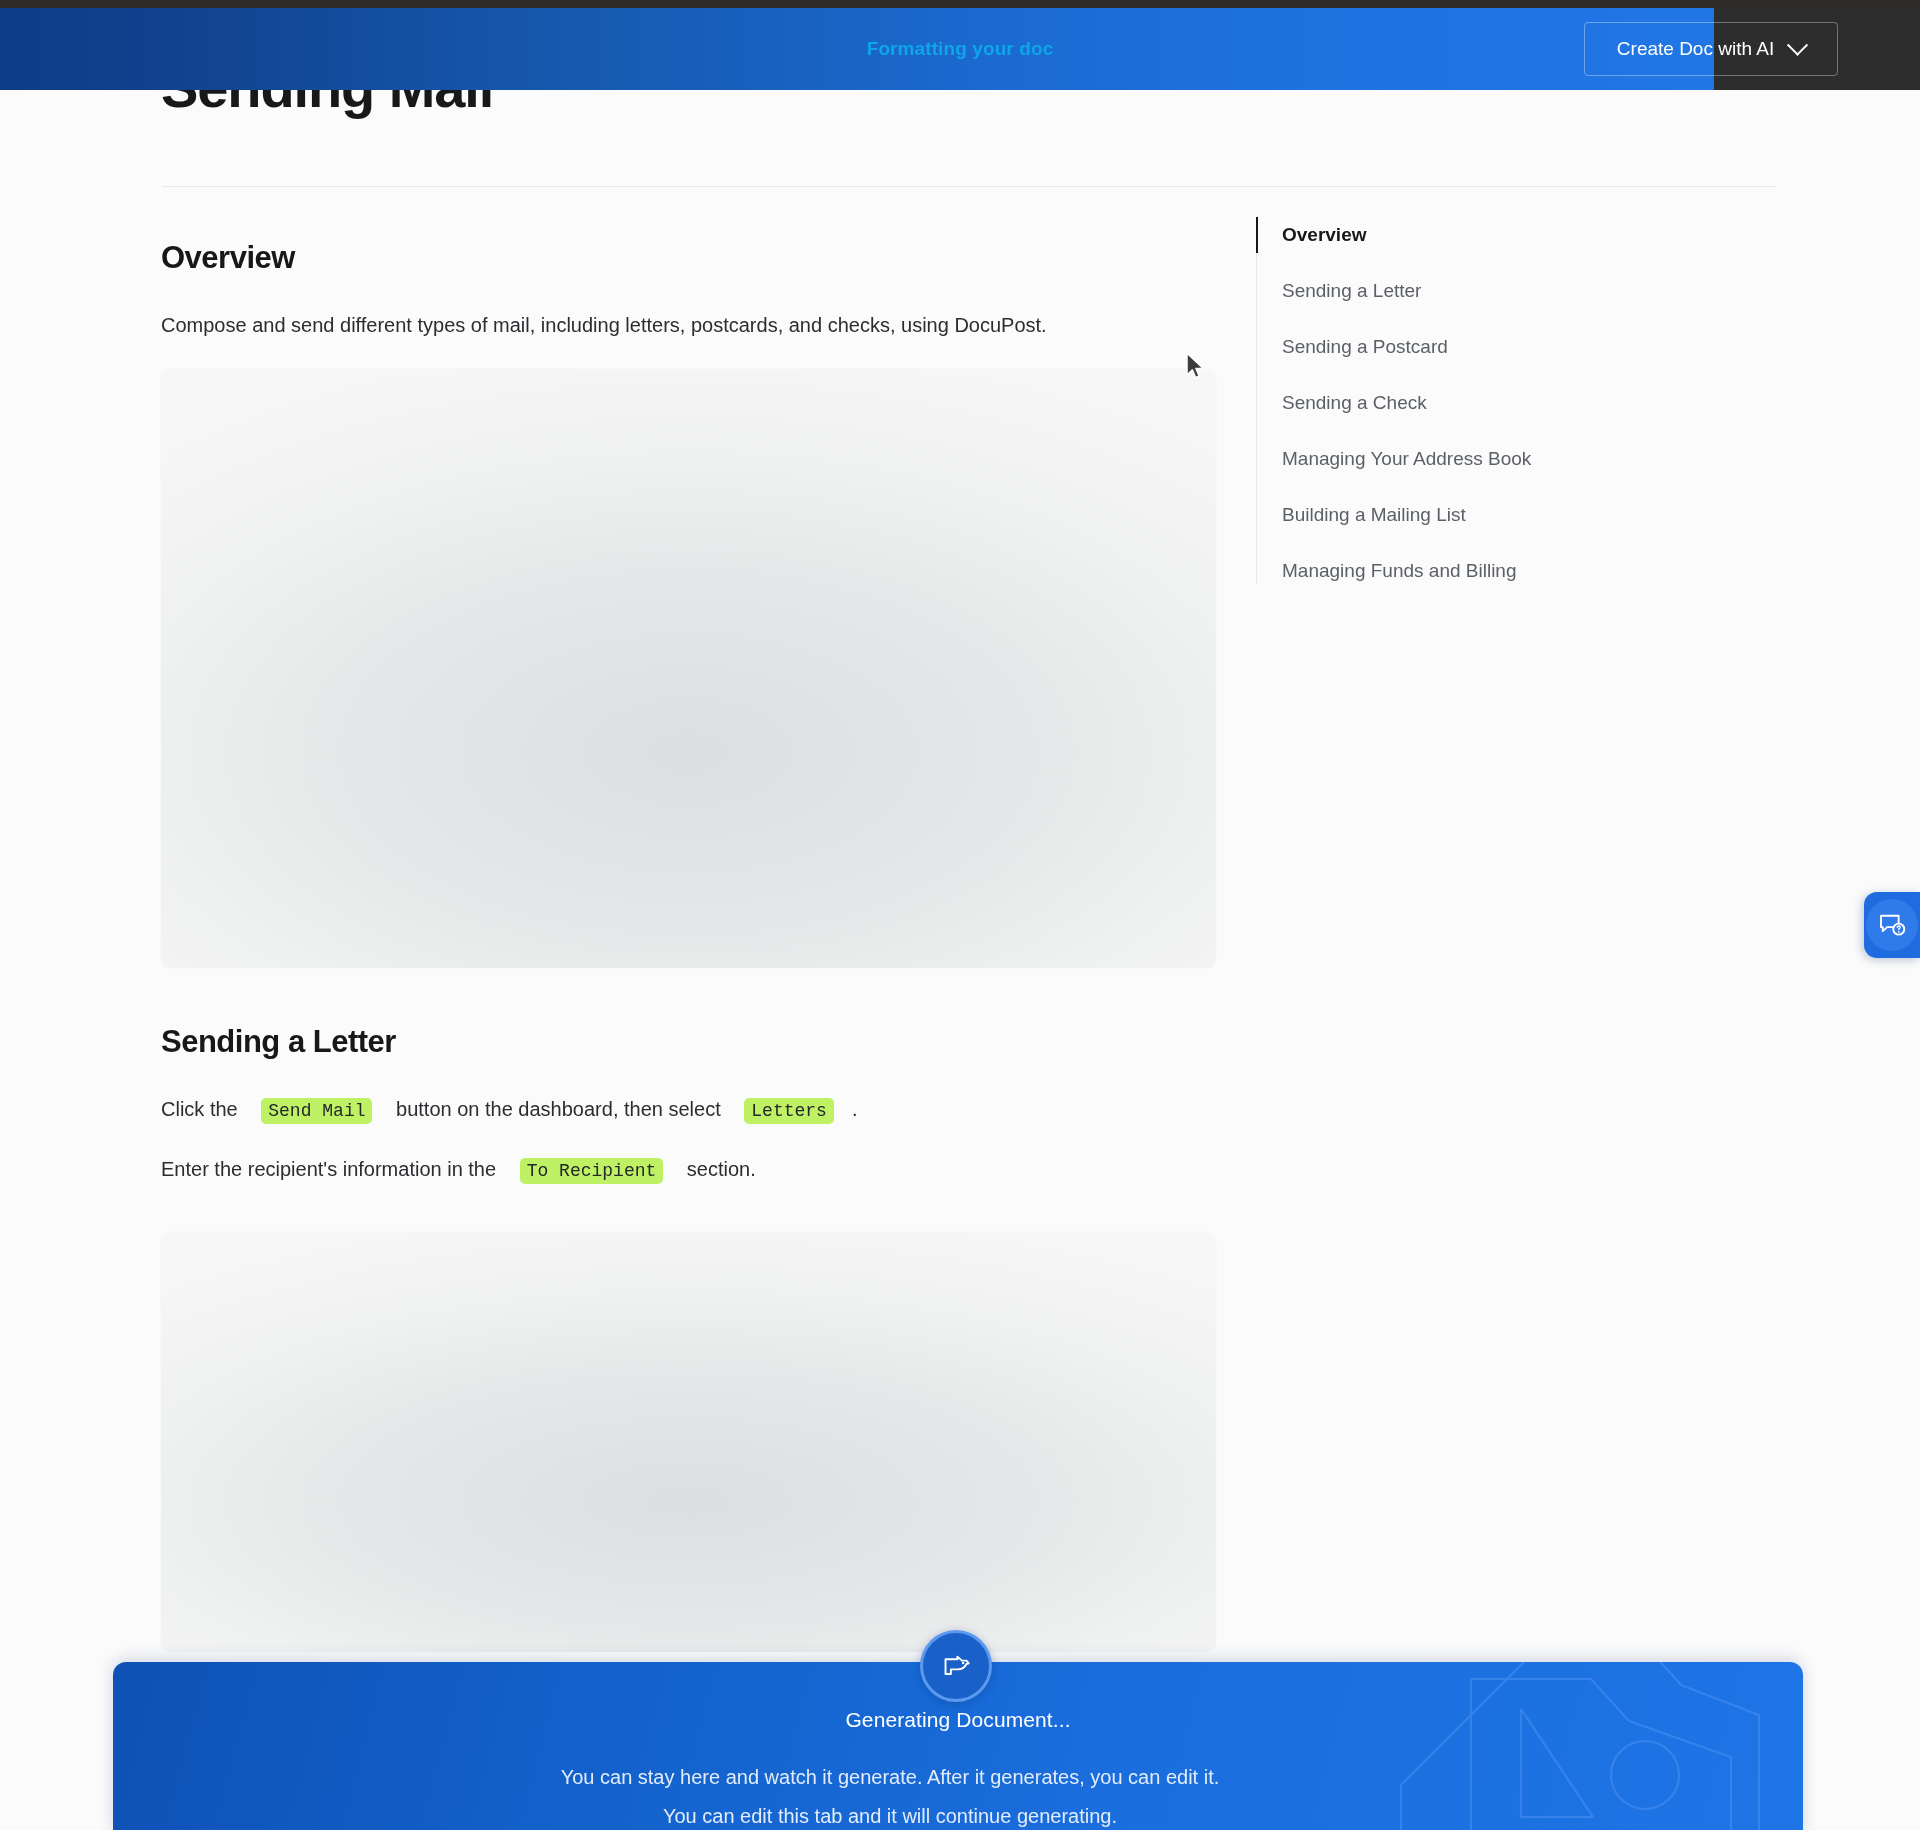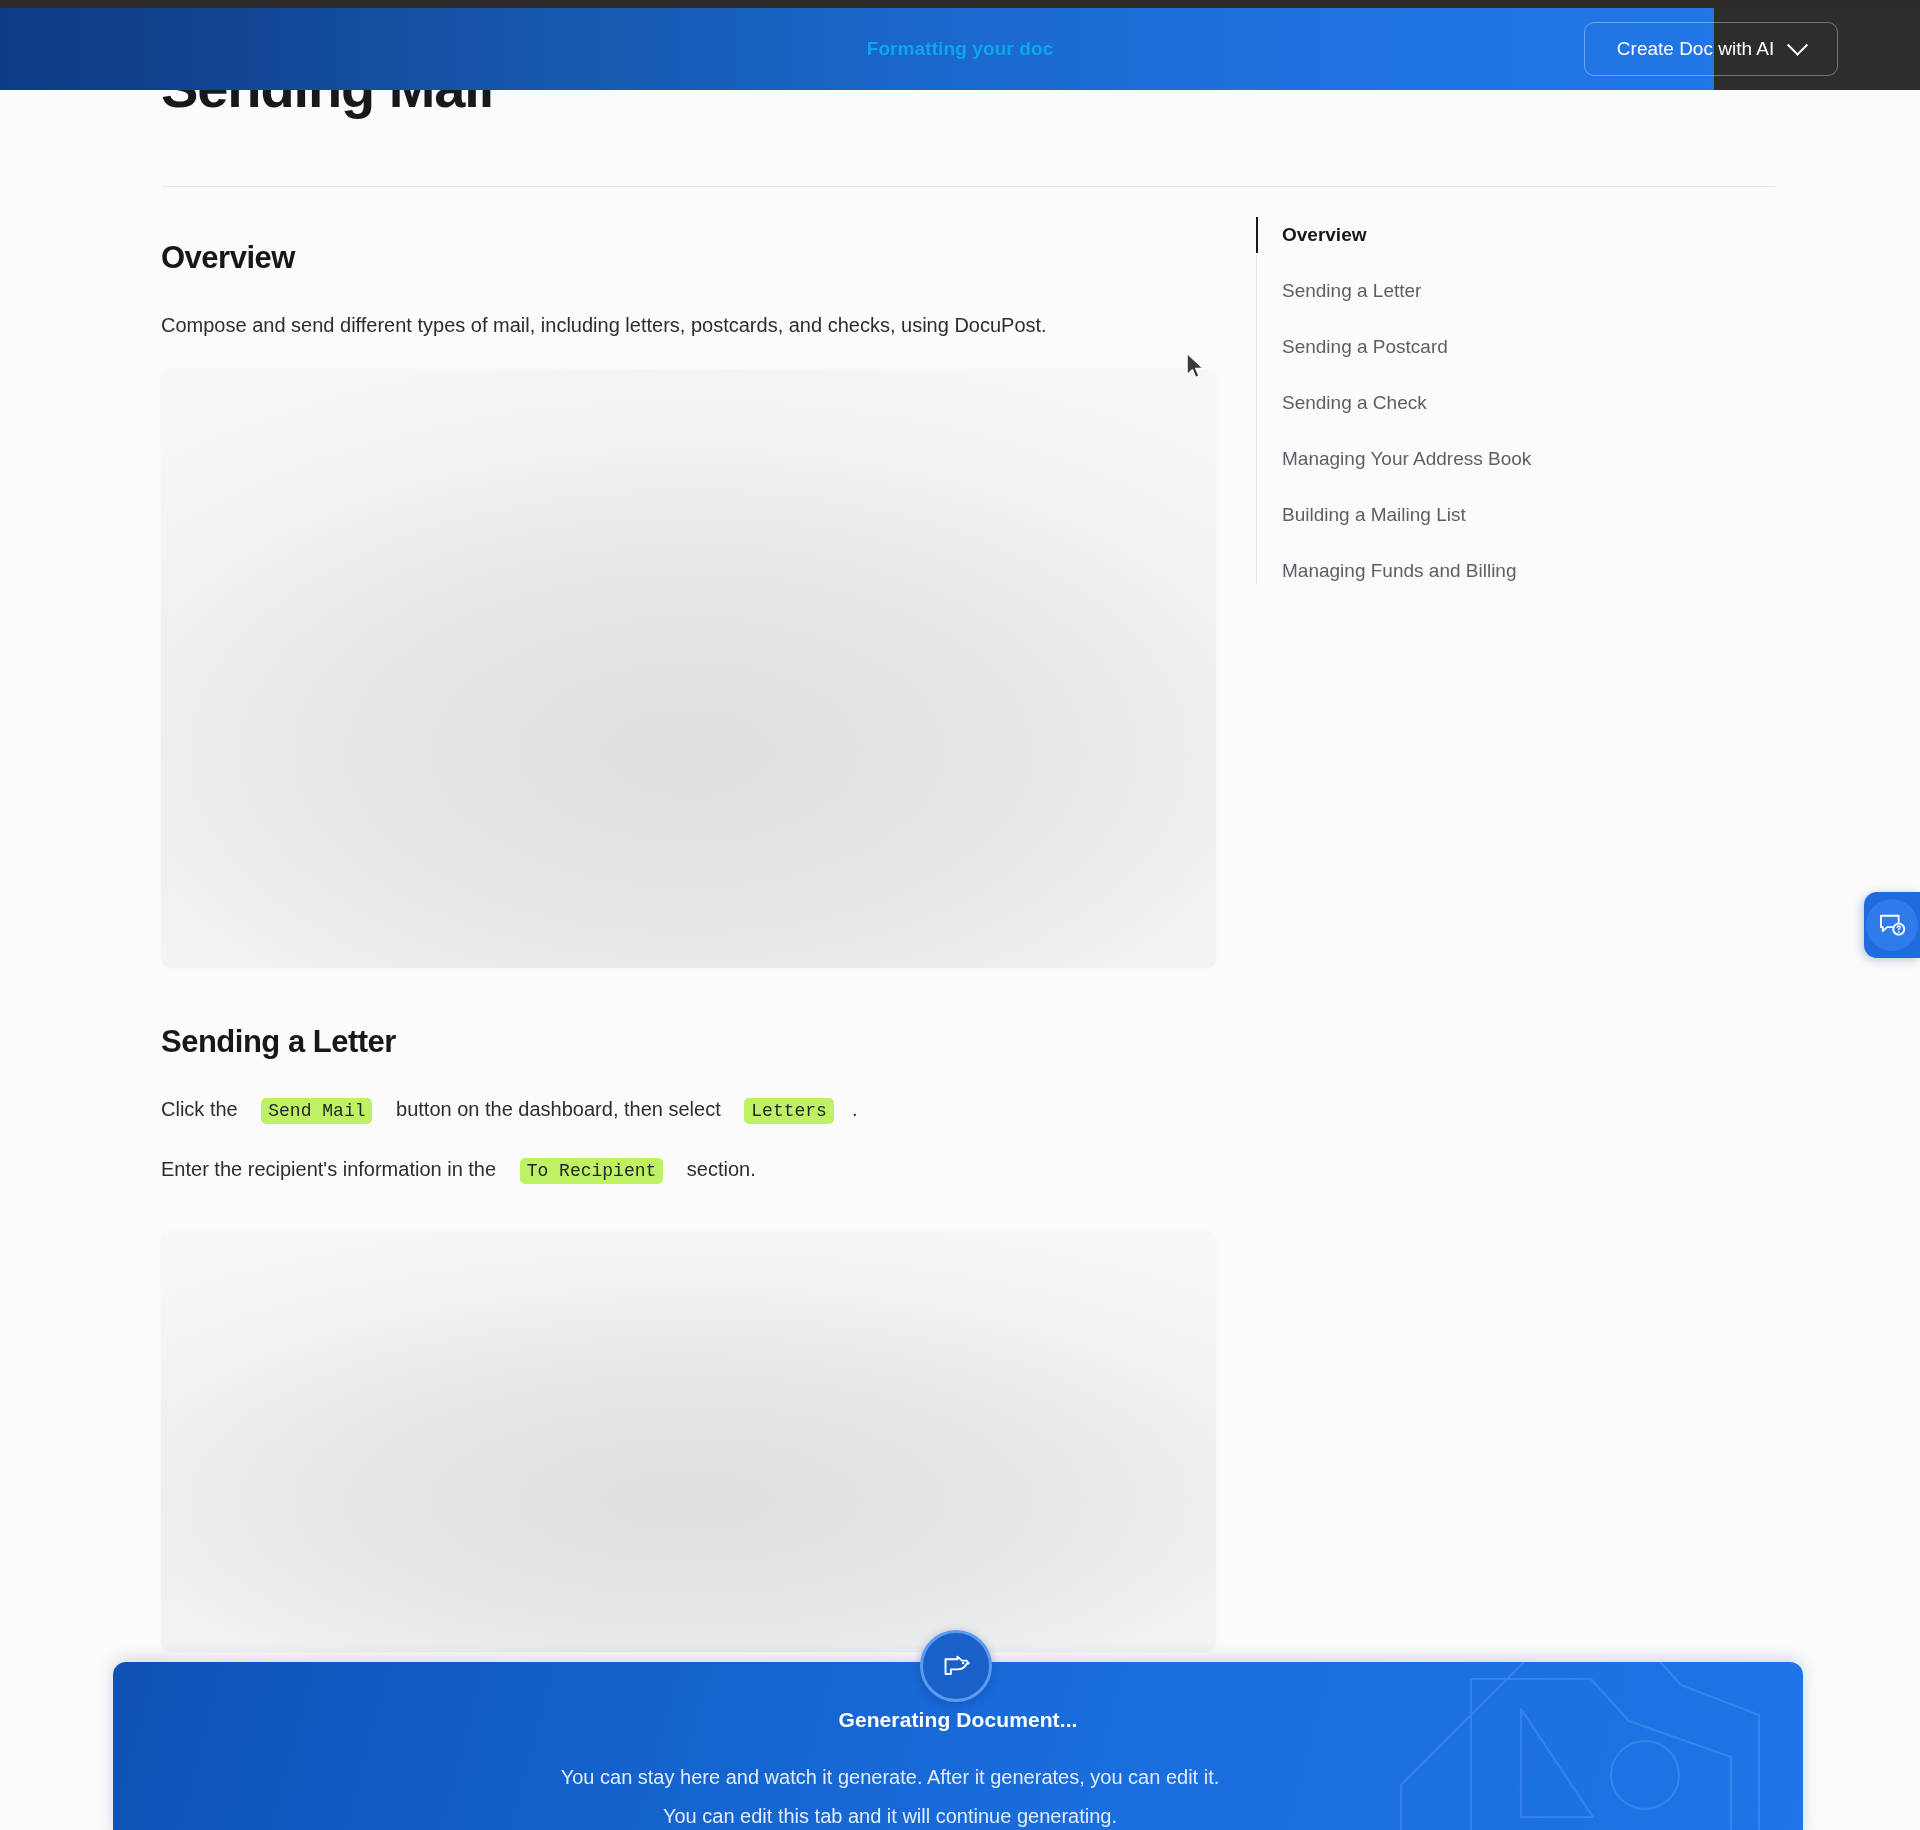--- a/index.html
+++ b/index.html
@@ -53,21 +53,21 @@
     letter-spacing: .1px;
     pointer-events: none;
   }
   #create-doc-btn {
     position: absolute;
     top: 14px;
     left: 1584px;
     width: 254px;
     height: 54px;
     border: 1px solid rgba(255,255,255,.34);
-    border-radius: 10px;
+    border-radius: 4px;
     background: transparent;
     color: #ffffff;
     font-size: 19px;
     font-weight: 500;
     display: flex;
     align-items: center;
     justify-content: center;
     gap: 16px;
     cursor: pointer;
     box-sizing: border-box;
@@ -233,21 +233,21 @@
     opacity: .5;
     pointer-events: none;
   }
   #gen-title {
     position: absolute;
     top: 46px;
     left: 0; width: 1690px;
     text-align: center;
     color: #ffffff;
     font-size: 21px;
-    font-weight: 700;
+    font-weight: 400;
     letter-spacing: .1px;
   }
   .gen-line {
     position: absolute;
     left: 0; width: 1554px;
     text-align: center;
     color: #e2ecfb;
     font-size: 20px;
     font-weight: 400;
   }

